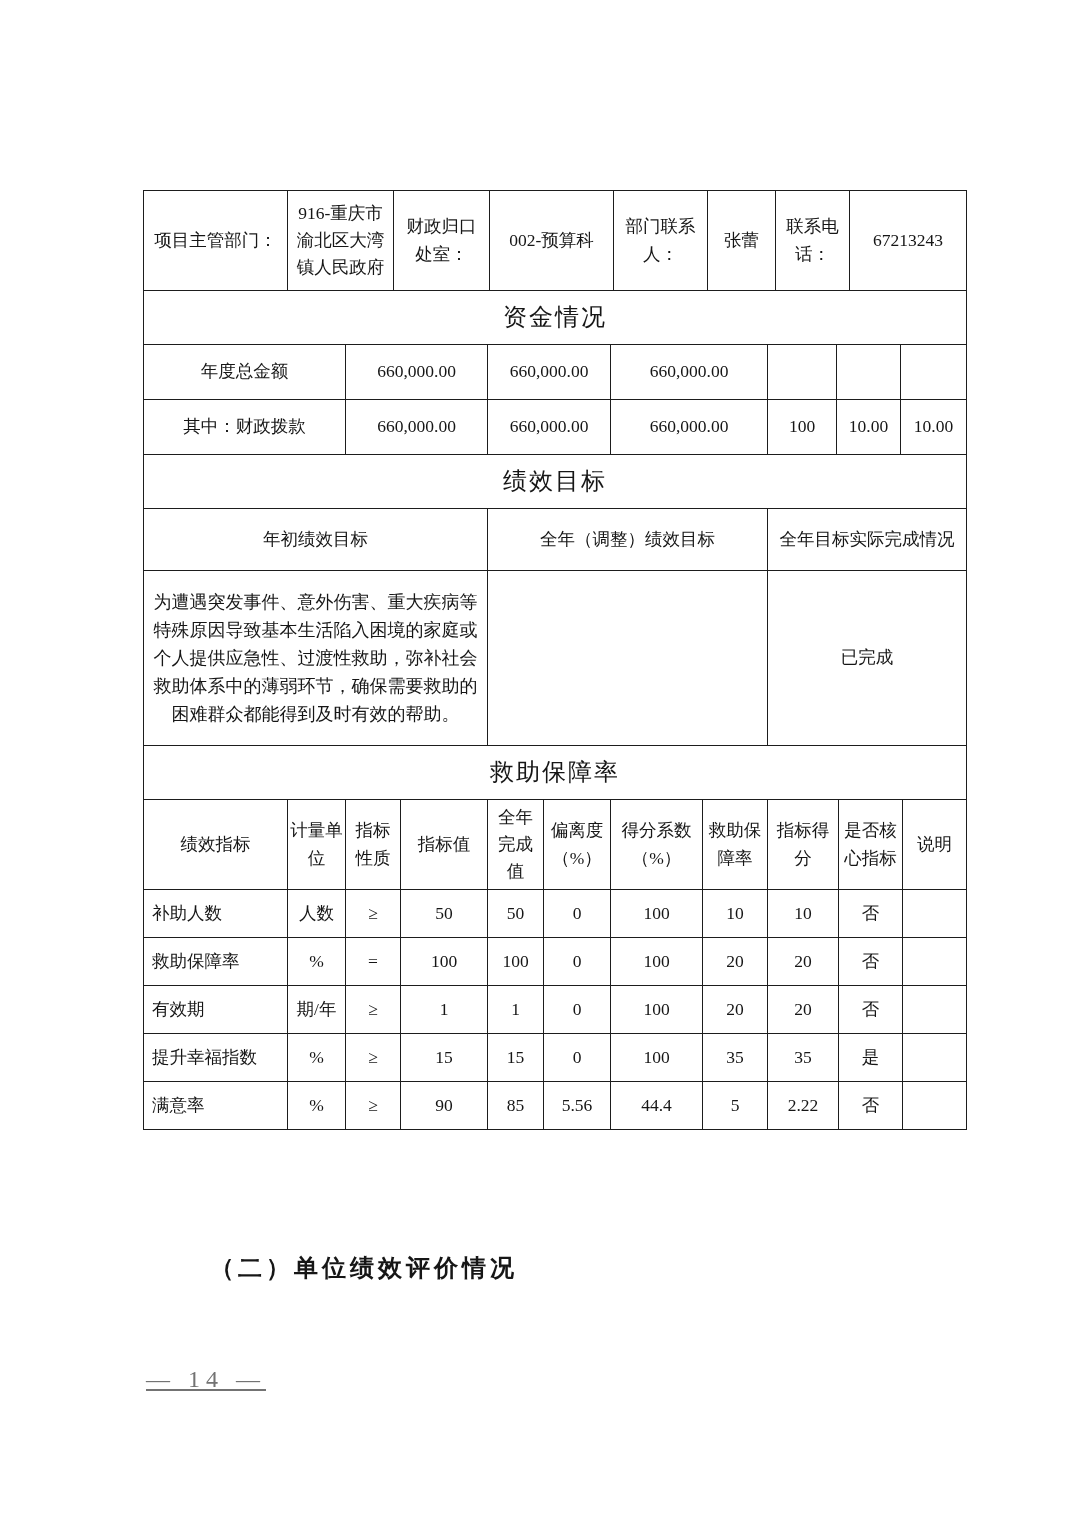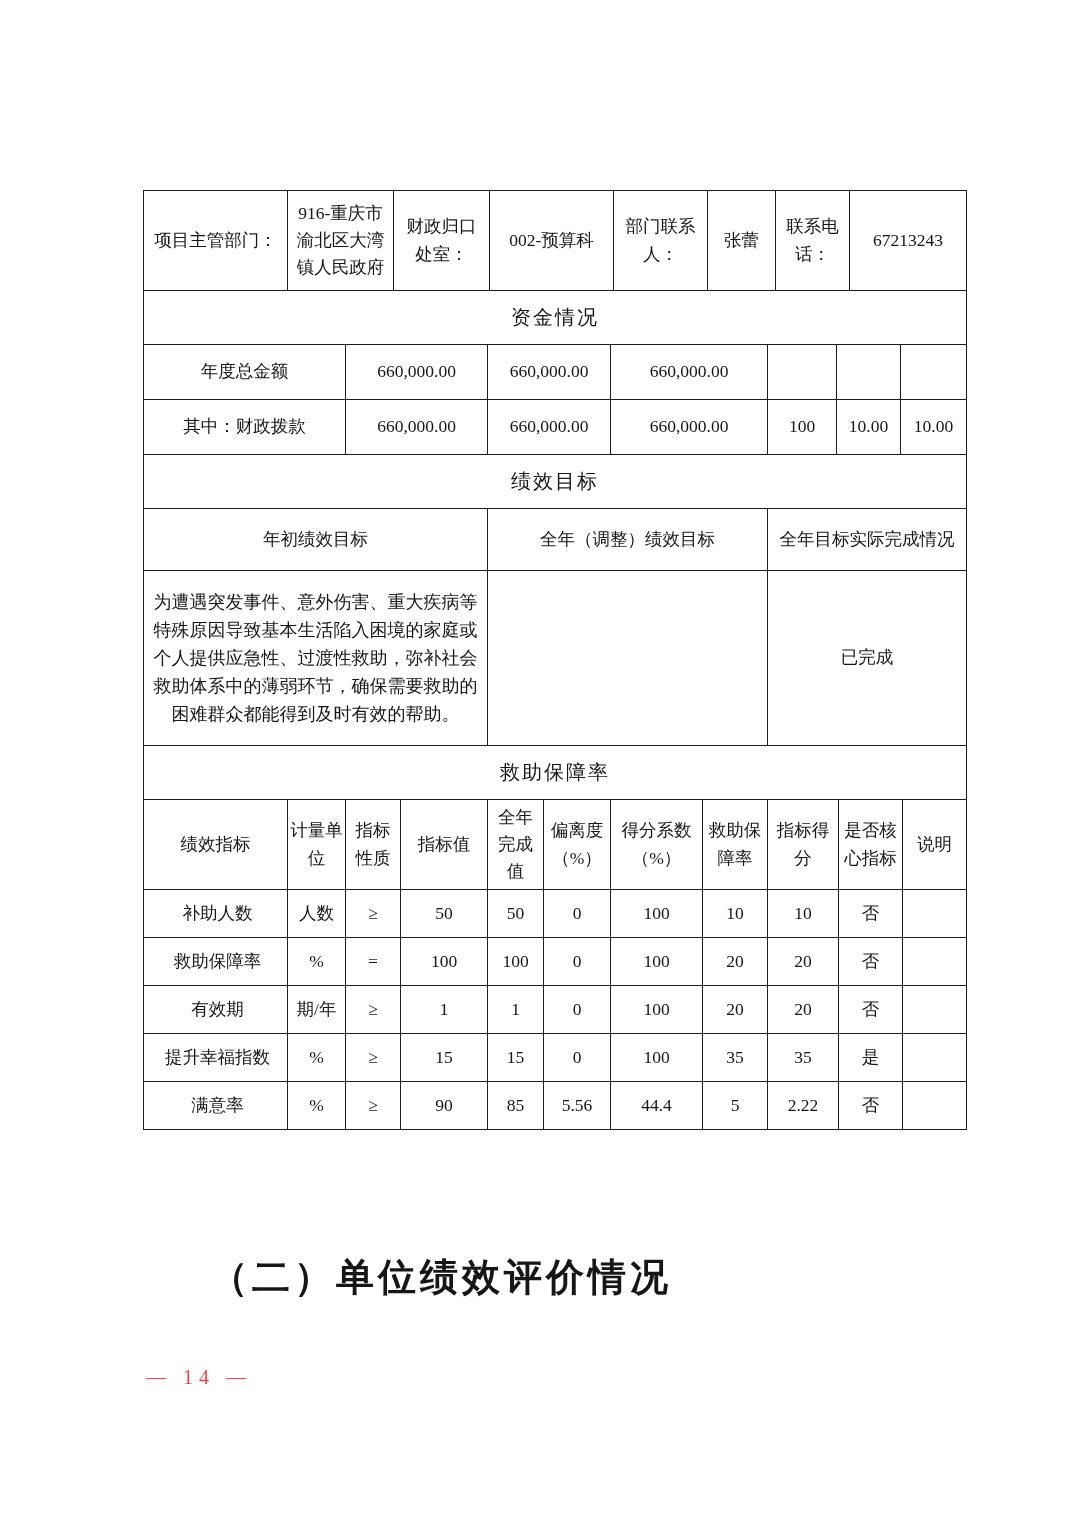--- a/index.html
+++ b/index.html
@@ -25,48 +25,49 @@
     border: 1.5px solid #1d1d1d;
     text-align: center;
     vertical-align: middle;
     font-size: 17.5px;
     line-height: 1.55;
     padding: 2px 4px;
     overflow: hidden;
     word-break: break-all;
   }
   tr.h-info td { height: 100px; }
-  tr.banner td { height: 54px; font-size: 20px; letter-spacing: 2px; margin-top: 24px; }
+  tr.banner td { height: 54px; font-size: 24px; letter-spacing: 2px; margin-top: 24px; }
   tr.funds-cols td { height: 58px; }
   tr.funds-row td { height: 55px; }
   tr.goals-cols td { height: 62px; }
   tr.goals-content td { height: 175px; text-align: center; }
   tr.ind-cols td { height: 90px; padding: 2px 2px; }
   tr.ind-row td { height: 48px; }
   td.para {
     text-align: justify;
     text-align-last: center;
     font-size: 18px;
     line-height: 28px;
     padding: 4px 7px;
   }
-  td.name-cell { text-align: center; padding-left: 8px; }
+  td.name-cell { text-align: left; padding-left: 8px; }
   .section-heading {
     position: absolute;
     left: 210px; top: 1252px;
-    font-size: 38px;
+    font-size: 24px;
     font-weight: bold;
     letter-spacing: 4px;
   }
   .page-footer {
     position: absolute;
     left: 146px; top: 1366px;
-    font-size: 20px;
+    font-size: 24px;
     letter-spacing: 6px;
-    color: #ef4444;
+    color: #737373;
+    text-decoration: underline;
   }
 </style>
 </head>
 <body>
 
 <div class="table-stack">
 
   <table>
     <colgroup>
       <col style="width:144px">

